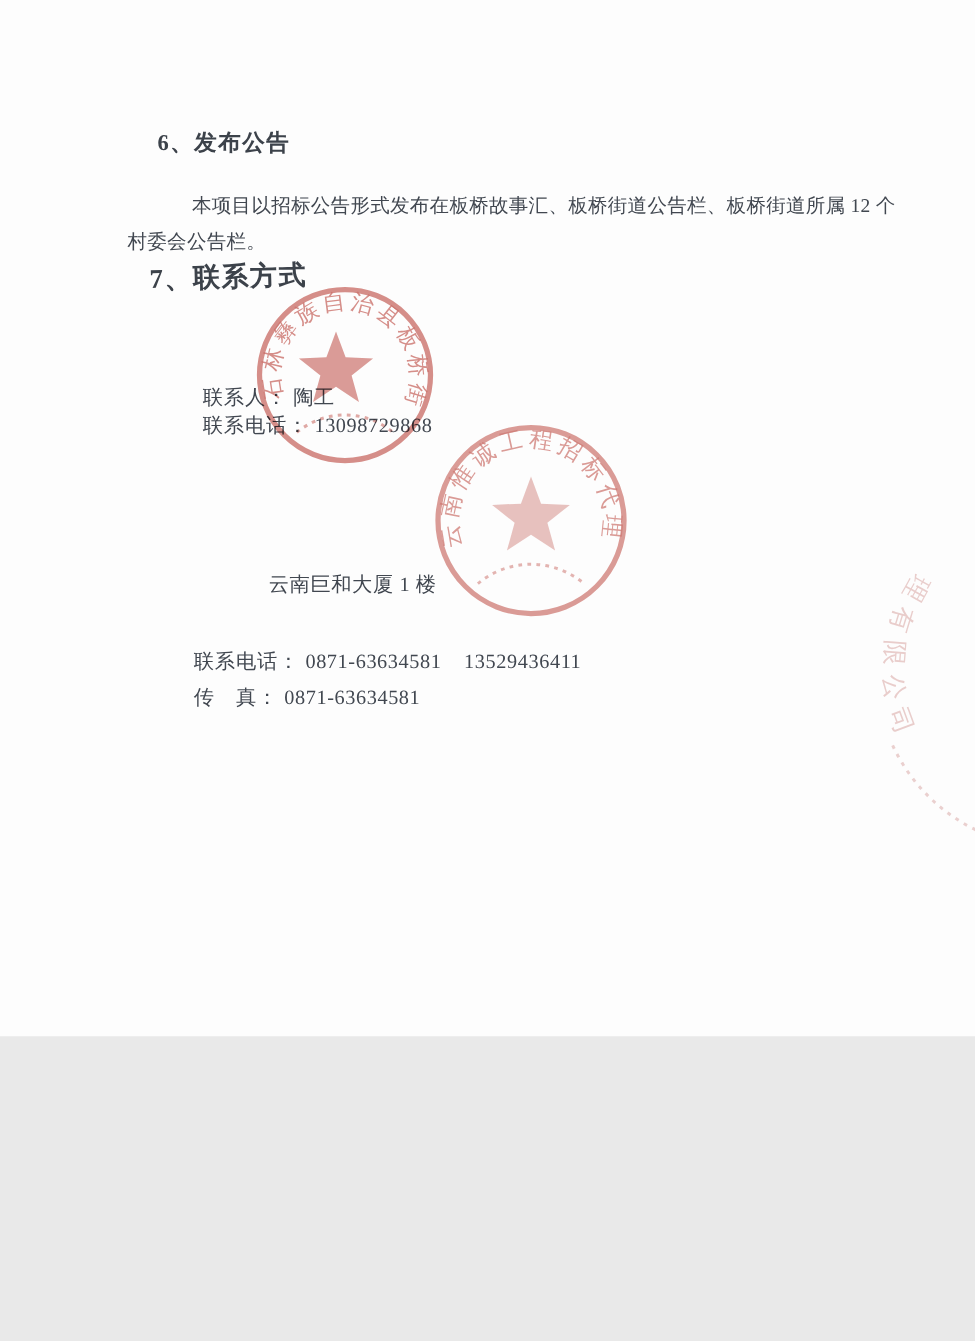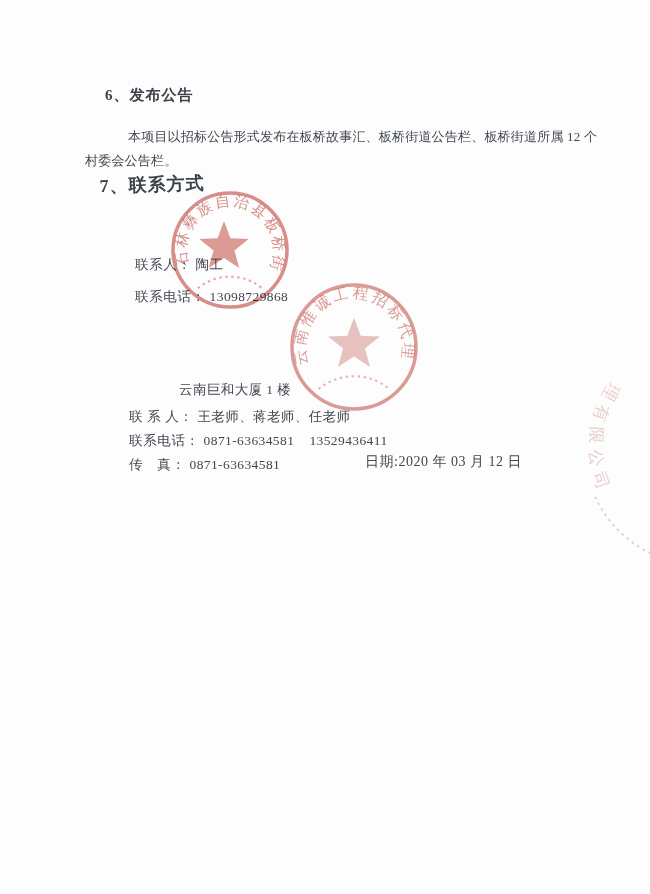--- a/index.html
+++ b/index.html
@@ -1,19 +1,19 @@
 <!DOCTYPE html>
 <html style="--ink: #414750; --page-bg: #fdfdfd; --stamp: #c45a52; --stamp-faint: #dbaaa7;"><head>
 <meta charset="utf-8">
 <style>
   html,body{margin:0;padding:0;}
   body{background:#e9e9e9;}
   .page{
     position:relative;
-    width:650px;height:894px;
+    width:650px;height:691px;
     margin:0 auto;
     background:var(--page-bg,#fdfdfd);
     overflow:hidden;
     font-family:"Liberation Serif","DejaVu Serif",serif;
     color:var(--ink,#414750);
   }
   .row{
     position:absolute;
     white-space:pre;
     font-size:13.5px;
@@ -57,38 +57,34 @@
 
   <div class="heading h6" style="left:105px;top:86px;">6、发布公告</div>
   <div class="para" style="left:128px;top:128px;">本项目以招标公告形式发布在板桥故事汇、板桥街道公告栏、板桥街道所属 12 个</div>
   <div class="para" style="left:85px;top:152px;">村委会公告栏。</div>
 
   <div class="heading h7" style="left:100px;top:174px;">7、联系方式</div>
 
   <div class="row" style="left:120px;top:240px;">
     <span class="label">联系人：</span><span class="value">陶工</span>
   </div>
-  <div class="row" style="left:120px;top:272px;text-align:right;">
+  <div class="row" style="left:120px;top:259px;text-align:right;">
     <span class="label">联系电话：</span><span class="value">13098729868</span>
   </div>
 
   <div class="row" style="left:160px;top:365px;">
     <span class="value">云南巨和大厦 1 楼</span>
-  </div>
-  <div class="row" style="left:114px;top:392px;">
-    <span class="label">联 系 人：</span><span class="value">王老师、蒋老师、任老师</span>
   </div>
   <div class="row" style="left:114px;top:416px;">
     <span class="label">联系电话：</span><span class="value">0871-63634581    13529436411</span>
   </div>
   <div class="row" style="left:114px;top:440px;">
     <span class="label">传　真：</span><span class="value">0871-63634581</span>
   </div>
 
-  <div class="date-row" style="left:365px;top:453px;">日期:2020 年 03 月 12 日</div>
 
   <svg class="stamps" width="650" height="894" viewBox="0 0 650 894">
     <defs>
       <path id="arcT" d="M 190.1 268.6 A 44 44 0 1 1 269.9 268.6"></path>
       <path id="arcA" d="M 309.6 367.7 A 49 49 0 1 1 398.4 367.7"></path>
       <path id="arcE" d="M 616.2 375 A 112 112 0 0 0 616.2 519"></path>
     </defs>
 
     <g opacity="0.85">
       <circle class="seal-ring" cx="230" cy="250" r="57" stroke-opacity="0.8"></circle>

